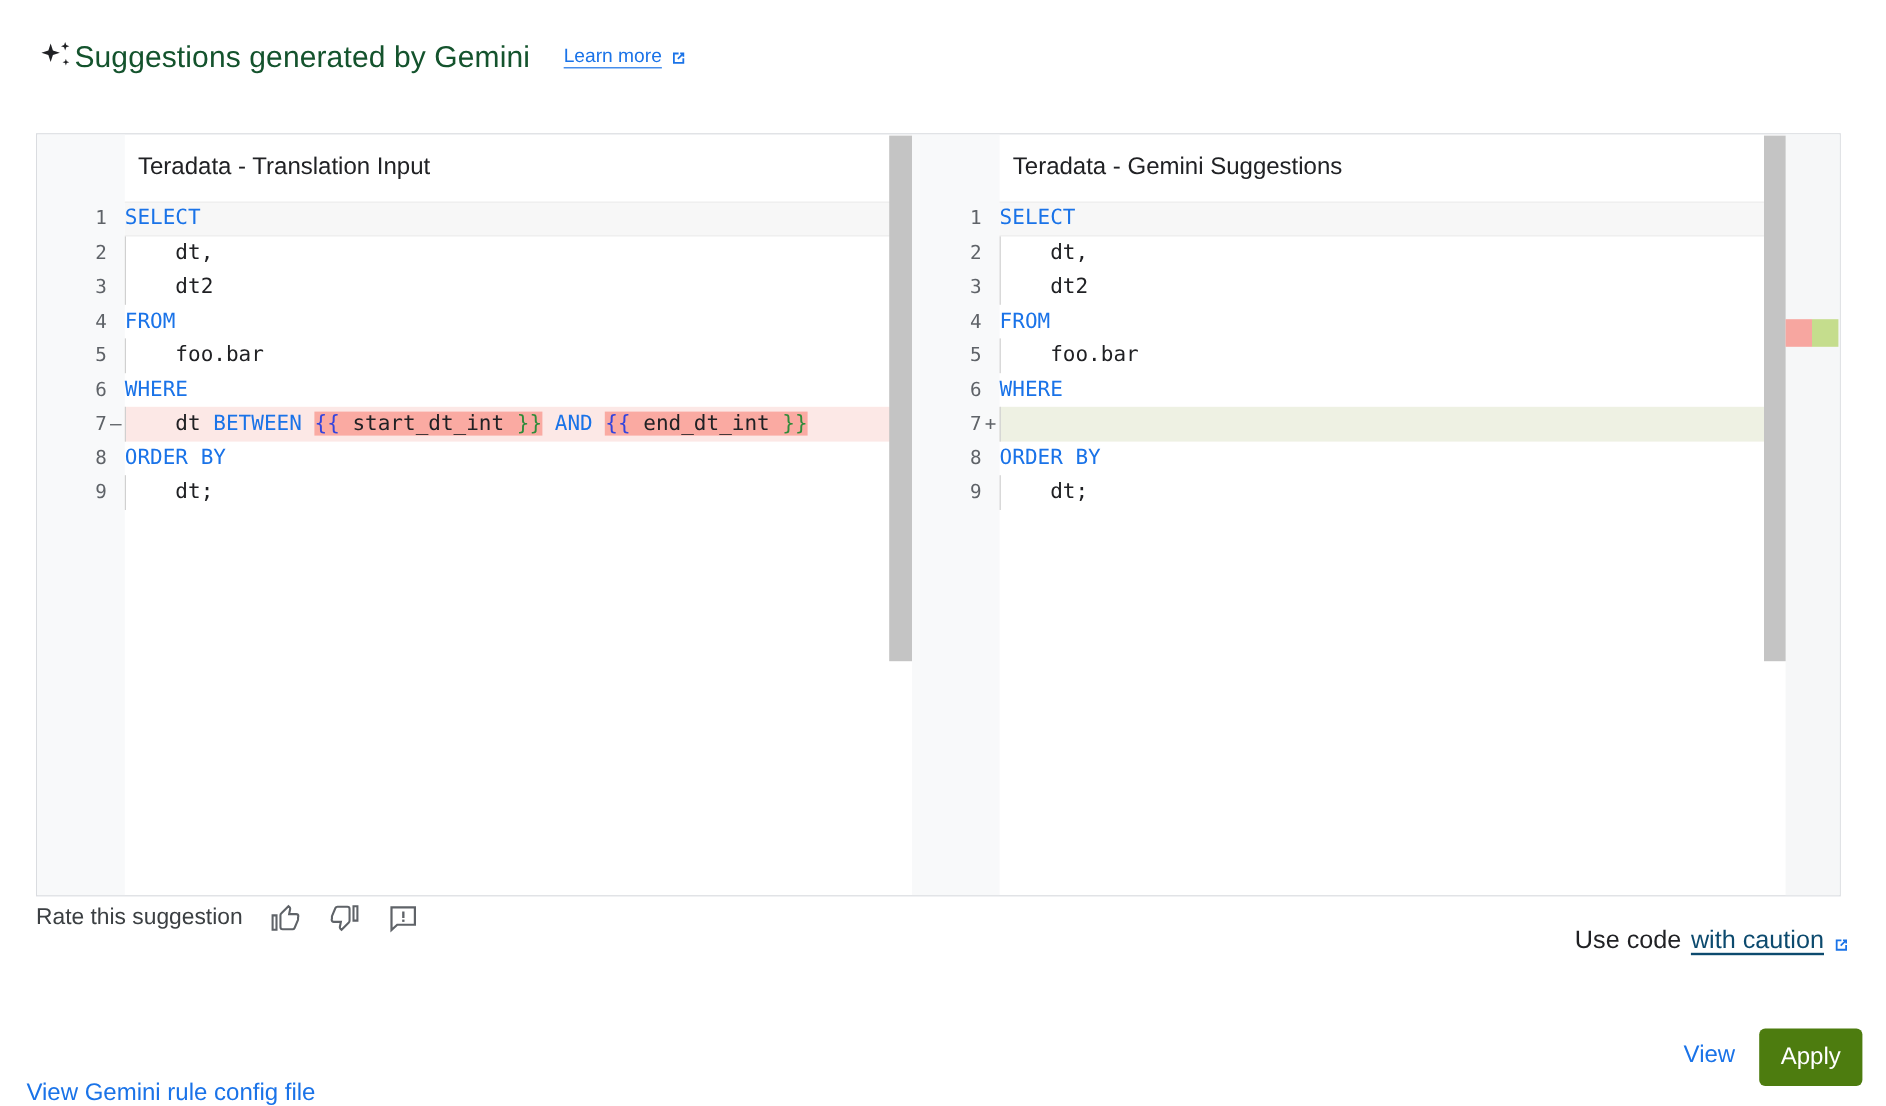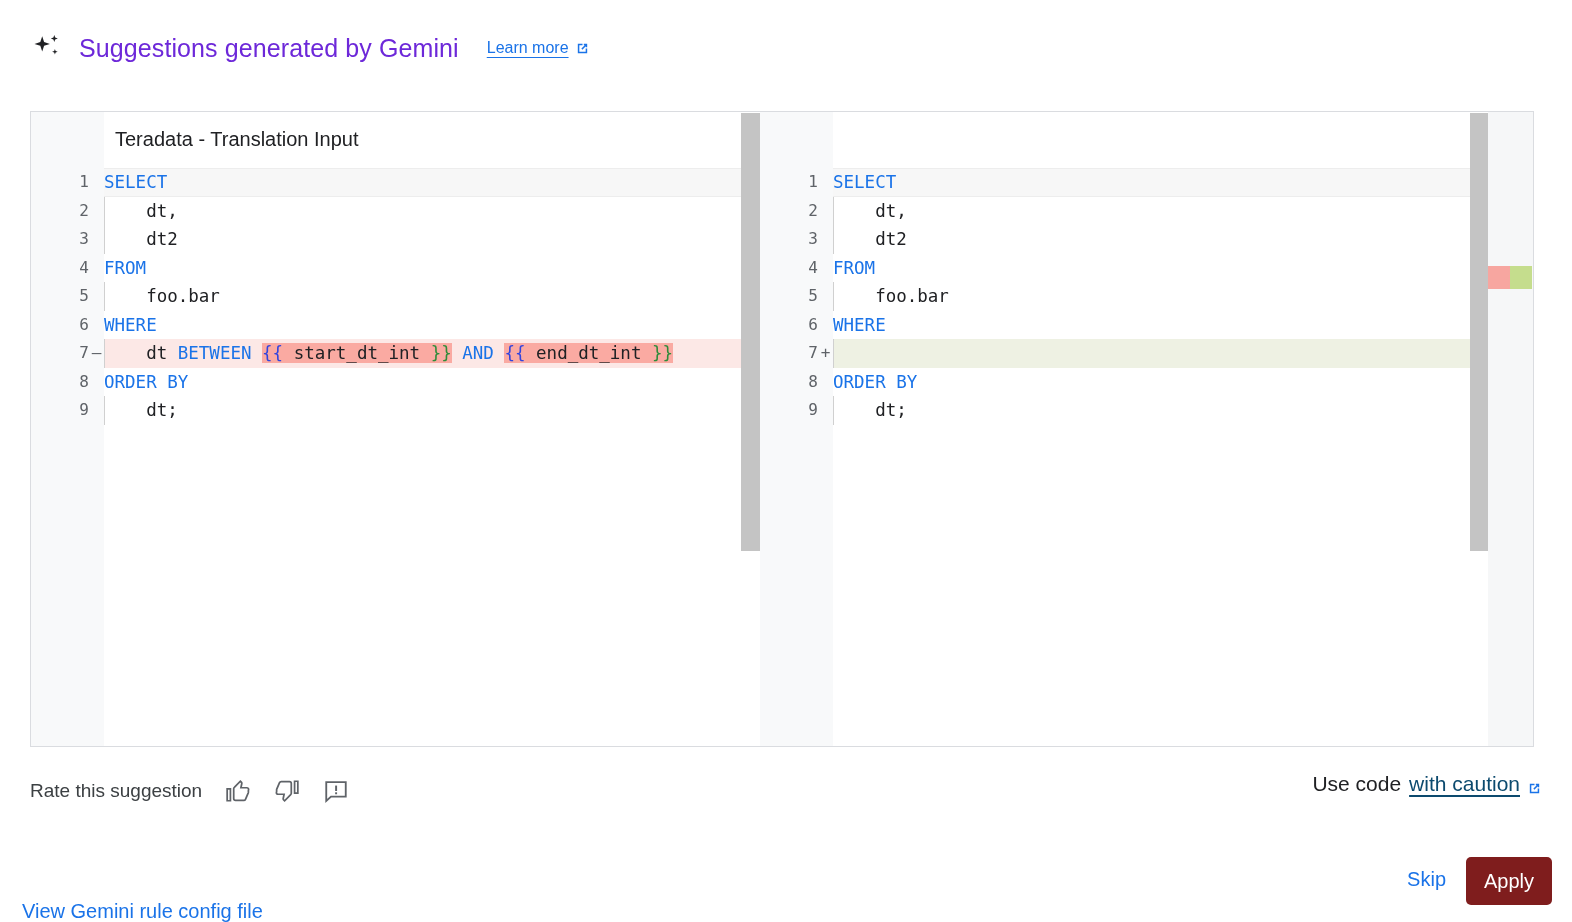--- a/index.html
+++ b/index.html
@@ -13,21 +13,21 @@
   .page { position: relative; width: 1572px; height: 922px; overflow: hidden; }
 
   
   .hdr {
     position: absolute; left: 30px; top: 28px;
     display: flex; align-items: center; gap: 0;
     height: 40px;
   }
   .spark { width: 32px; height: 32px; display: block; flex: none; }
   .hdr-title {
-    font-size: 25px; color: #6d28d9; margin-left: 17px;
+    font-size: 25px; color: #14532d; margin-left: 0;
     letter-spacing: .1px; white-space: nowrap;
   }
   .learn {
     margin-left: 28px; font-size: 16px; color: #1a73e8;
     text-decoration: underline; text-underline-offset: 4px;
     white-space: nowrap; display: inline-flex; align-items: center; gap: 6px;
     cursor: pointer;
   }
   .ext { width: 15px; height: 15px; display: inline-block; flex: none; }
 
@@ -90,21 +90,21 @@
   .sbar-right { left: 710px; top: 1px;  height: 438px; }
 
   
   .ruler { position: absolute; right: 0; top: 0; bottom: 0; width: 45px; background: #f6f7f8; }
   .ruler .mk { position: absolute; height: 23px; width: 22px; }
   .ruler .mk-del { left: 0;  background: #f7a6a0; }
   .ruler .mk-ins { left: 22px; background: #c5dd8d; }
 
   
   .rate {
-    position: absolute; left: 30px; top: 775px;
+    position: absolute; left: 30px; top: 749px;
     display: flex; align-items: center; gap: 0; height: 32px;
   }
   .rate-lbl { font-size: 19px; color: #3c4043; white-space: nowrap; }
   .ricon { width: 26px; height: 26px; margin-left: 23px; cursor: pointer; display: block; }
   .rate .ricon:first-of-type { margin-left: 28px; }
 
   .caution {
     position: absolute; right: 30px; top: 772px;
     font-size: 21px; color: #202124; white-space: nowrap;
     display: flex; align-items: center;
@@ -119,21 +119,21 @@
   .foot-link {
     position: absolute; left: 22px; top: 868px;
     font-size: 20px; color: #1a73e8; cursor: pointer; white-space: nowrap; margin-top: 32px;
   }
   .skip {
     position: absolute; right: 126px; top: 868px;
     font-size: 20px; color: #1a73e8; cursor: pointer; white-space: nowrap;
   }
   .apply {
     position: absolute; right: 20px; top: 857px;
-    background: #7f1d1d; color: #ffffff; border: none;
+    background: #4d7c0f; color: #ffffff; border: none;
     border-radius: 5px; padding: 0 18px; height: 48px;
     font-size: 20px; font-family: "Liberation Sans", sans-serif;
     cursor: pointer;
   }
 </style>
 </head>
 <body>
 
 <div class="page">
 
@@ -171,20 +171,21 @@
           <div class="row"><div class="rowbg"></div><span class="ln">6</span><span class="sign"></span><span class="txt"><span class="kw">WHERE</span></span></div>
           <div class="row del"><div class="rowbg"></div><div class="iguide"></div><span class="ln">7</span><span class="sign">—</span><span class="txt">    dt <span class="kw">BETWEEN</span> <span class="delw"><span class="br1">{{</span> start_dt_int <span class="br2">}}</span></span> <span class="kw">AND</span> <span class="delw"><span class="br1">{{</span> end_dt_int <span class="br2">}}</span></span></span></div>
           <div class="row"><div class="rowbg"></div><span class="ln">8</span><span class="sign"></span><span class="txt"><span class="kw">ORDER BY</span></span></div>
           <div class="row"><div class="rowbg"></div><div class="iguide"></div><span class="ln">9</span><span class="sign"></span><span class="txt">    dt;</span></div>
         </div>
       <div class="sbar sbar-left"></div>
     </div>
 
     <div class="pane pane-right">
       <div class="gutterbg"></div>
+      <div class="pane-title">Teradata - Gemini Suggestions</div>
       <div class="code">
           <div class="row cur"><div class="rowbg"></div><span class="ln">1</span><span class="sign"></span><span class="txt"><span class="kw">SELECT</span></span></div>
           <div class="row"><div class="rowbg"></div><div class="iguide"></div><span class="ln">2</span><span class="sign"></span><span class="txt">    dt,</span></div>
           <div class="row"><div class="rowbg"></div><div class="iguide"></div><span class="ln">3</span><span class="sign"></span><span class="txt">    dt2</span></div>
           <div class="row"><div class="rowbg"></div><span class="ln">4</span><span class="sign"></span><span class="txt"><span class="kw">FROM</span></span></div>
           <div class="row"><div class="rowbg"></div><div class="iguide"></div><span class="ln">5</span><span class="sign"></span><span class="txt">    foo.bar</span></div>
           <div class="row"><div class="rowbg"></div><span class="ln">6</span><span class="sign"></span><span class="txt"><span class="kw">WHERE</span></span></div>
           <div class="row ins"><div class="rowbg"></div><div class="iguide"></div><span class="ln">7</span><span class="sign">+</span></div>
           <div class="row"><div class="rowbg"></div><span class="ln">8</span><span class="sign"></span><span class="txt"><span class="kw">ORDER BY</span></span></div>
           <div class="row"><div class="rowbg"></div><div class="iguide"></div><span class="ln">9</span><span class="sign"></span><span class="txt">    dt;</span></div>
@@ -228,15 +229,15 @@
       <span class="ext">
         <svg viewBox="0 0 16 16" width="15" height="15" aria-hidden="true">
           <path d="M3 3 h5 v1.6 H4.6 v6.8 h6.8 V8 H13 v5 H3 Z" fill="#1a73e8"></path>
           <path d="M9.4 3 H13 v3.6 h-1.5 V5.6 L7.9 9.2 6.8 8.1 10.4 4.5 H9.4 Z" fill="#1a73e8"></path>
         </svg>
       </span>
     </a>
   </div>
 
   <div class="foot-link">View Gemini rule config file</div>
-  <div class="skip">Skip</div>
+  <div class="skip">View</div>
   <button class="apply">Apply</button>
 </div>
 
 </body></html>

